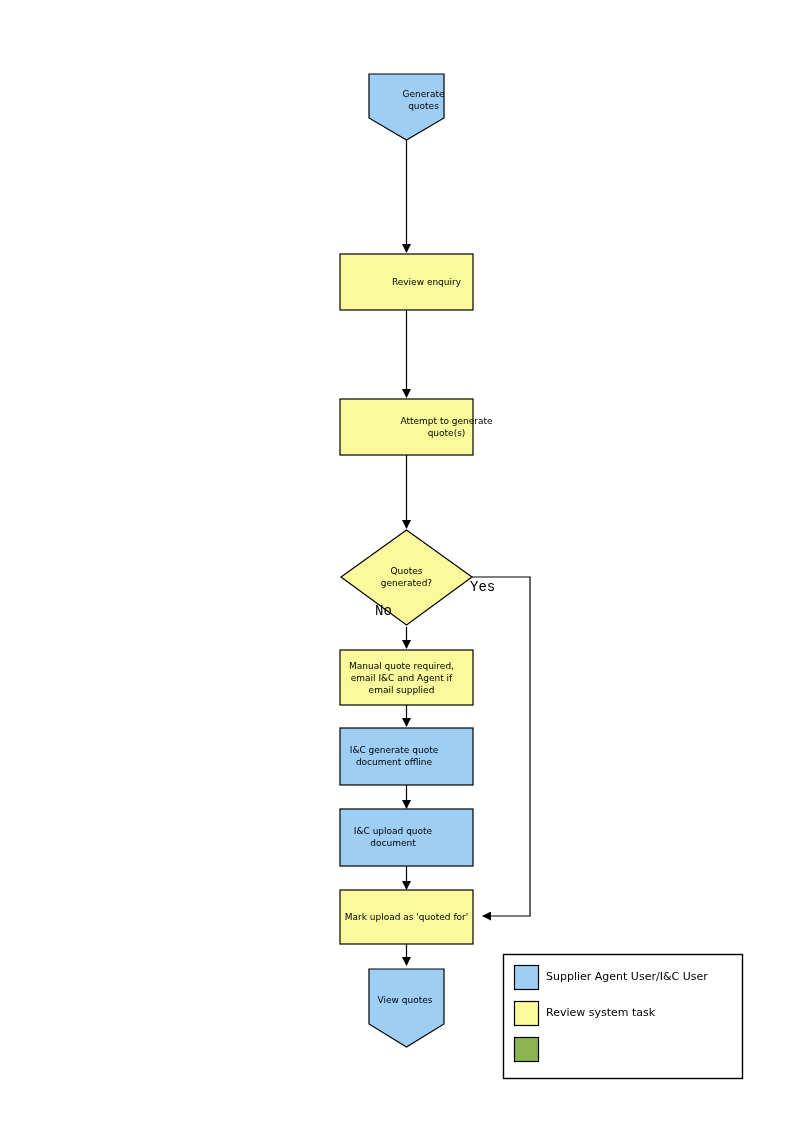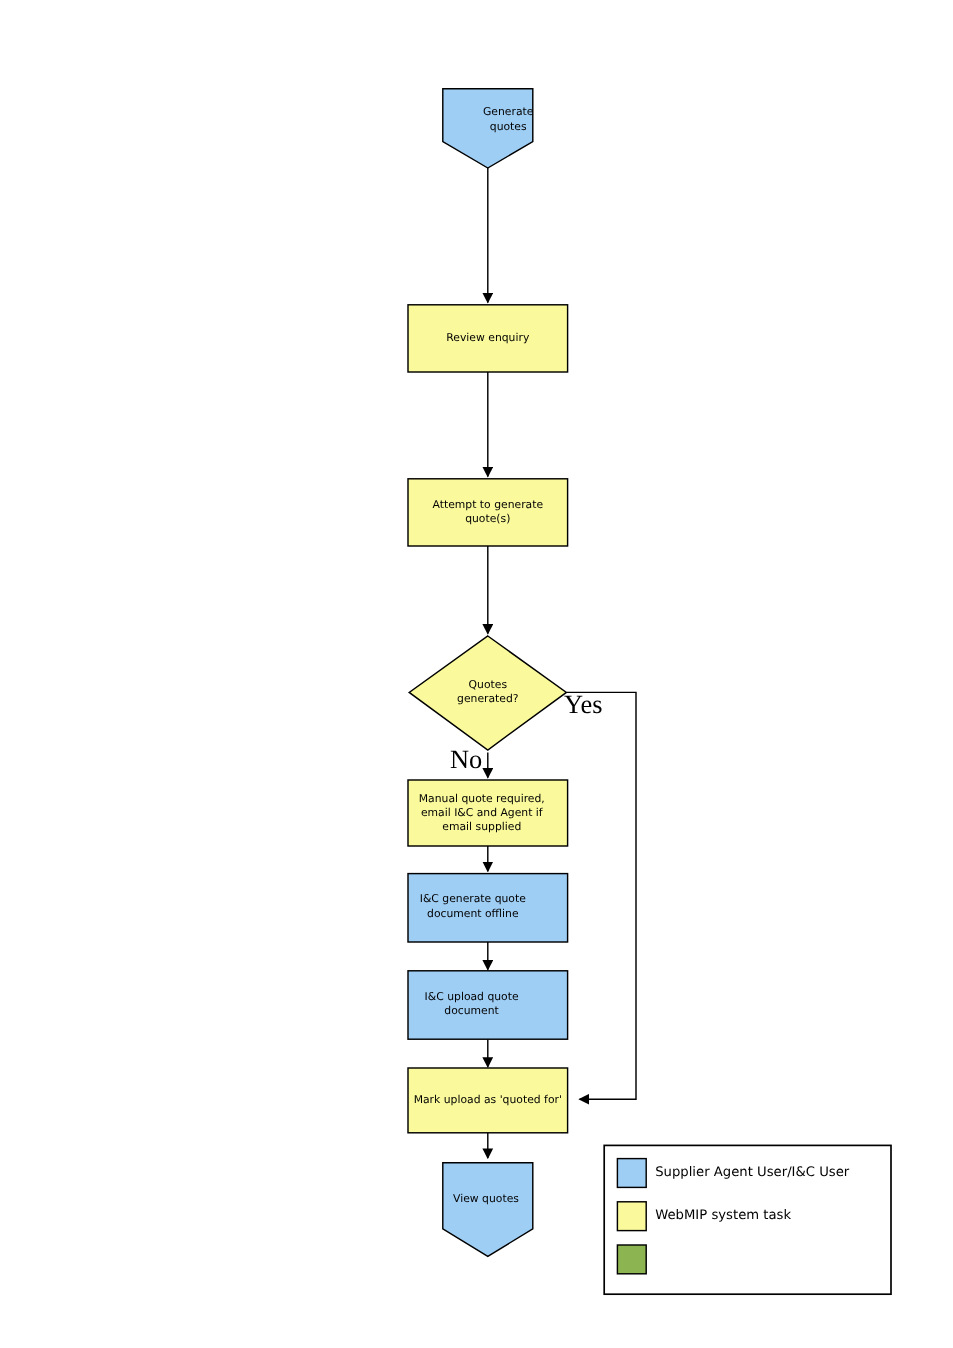--- a/index.html
+++ b/index.html
@@ -28,22 +28,22 @@
     color: #000000;
     font-family: "DejaVu Sans", "Liberation Sans", sans-serif;
     font-size: 9px;
     line-height: 12px;
     pointer-events: none;
     white-space: pre-line;
   }
   .branch-label {
     position: absolute;
     color: #000000;
-    font-family: Liberation Serif, serif;
-    font-size: 22px;
+    font-family: Liberation Mono, monospace;
+    font-size: 14px;
     line-height: 24px;
   }
   .legend-label {
     position: absolute;
     color: #000000;
     font-family: "DejaVu Sans", "Liberation Sans", sans-serif;
     font-size: 11px;
     line-height: 14px;
     white-space: pre-line;
   }
@@ -94,23 +94,23 @@
     <rect x="503.5" y="954.5" width="239" height="124" fill="#ffffff" stroke="#000000" stroke-width="1.4"></rect>
 
     <rect x="514.5" y="965.5" width="24" height="24" fill="#9FCEF5" stroke="#000000" stroke-width="1.2"></rect>
     <rect x="514.5" y="1001.5" width="24" height="24" fill="#FAFA9C" stroke="#000000" stroke-width="1.2"></rect>
     <rect x="514.5" y="1037.5" width="24" height="24" fill="#8CB451" stroke="#000000" stroke-width="1.2"></rect>
   </svg>
 
   <div class="node-label" style="left:369px; top:88px; width:85px;margin-left:12px;">Generate
 quotes</div>
 
-  <div class="node-label" style="left:340px; top:276px; width:133px;">Review enquiry</div>
+  <div class="node-label" style="left:340px; top:276px; width:133px;padding-left:20px;">Review enquiry</div>
 
-  <div class="node-label" style="left:340px; top:415px; width:133px;">Attempt to generate
+  <div class="node-label" style="left:340px; top:415px; width:133px;padding-left:40px;">Attempt to generate
 quote(s)</div>
 
   <div class="node-label" style="left:346px; top:565px; width:121px;">Quotes
 generated?</div>
 
   <div class="node-label" style="left:340px; top:660px; width:123px;">Manual quote required,
 email I&amp;C and Agent if
 email supplied</div>
 
   <div class="node-label" style="left:340px; top:744px; width:108px;">I&amp;C generate quote
@@ -118,20 +118,20 @@
 
   <div class="node-label" style="left:340px; top:825px; width:106px;">I&amp;C upload quote
 document</div>
 
   <div class="node-label" style="left:338px; top:911px; width:137px;">Mark upload as 'quoted for'</div>
 
   <div class="node-label" style="left:369px; top:994px; width:72px;">View quotes</div>
 
   <div class="branch-label" style="left:470px; top:575px;">Yes</div>
 
-  <div class="branch-label" style="left:375px; top:621px;">No</div>
+  <div class="branch-label" style="left:375px; top:599px;">No</div>
 
   <div class="legend-label" style="left:546px; top:970px; width:192px;">Supplier Agent User/I&amp;C User</div>
 
-  <div class="legend-label" style="left:546px; top:1006px; width:192px;">WebMIP system task</div>
+  <div class="legend-label" style="left:546px; top:1006px; width:192px;">Review system task</div>
 
 
 </div>
 
 </body></html>

